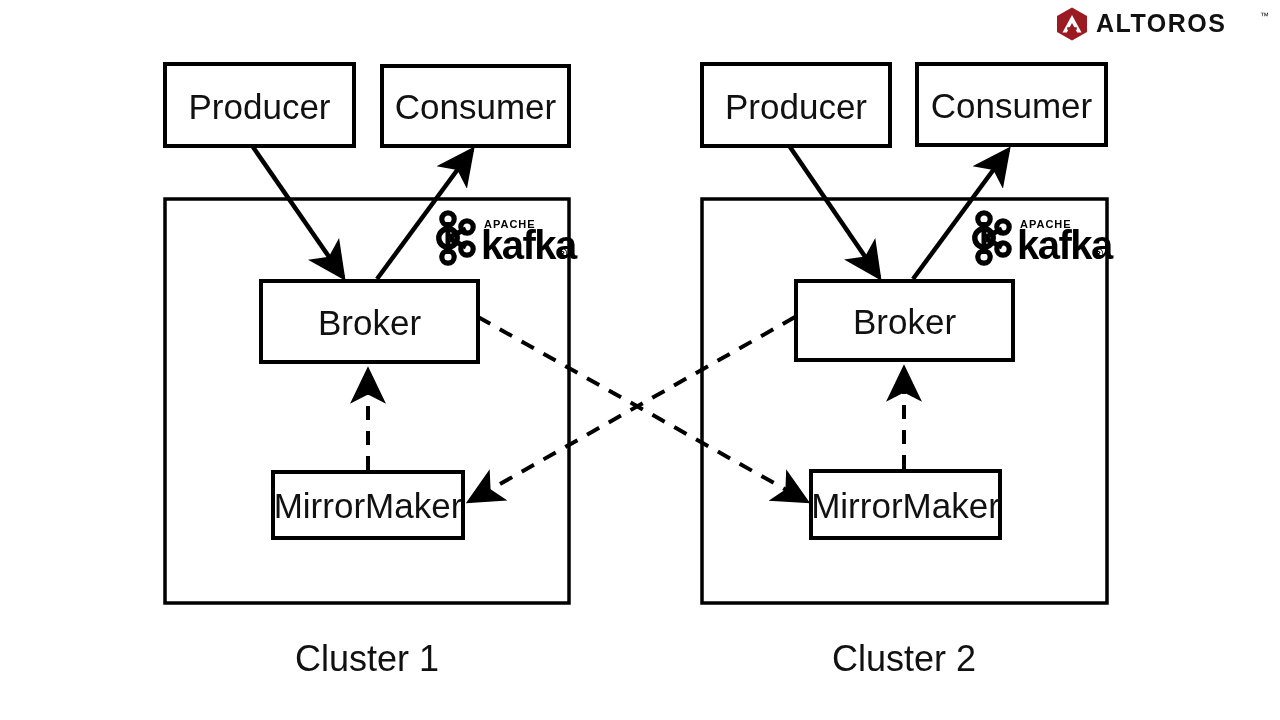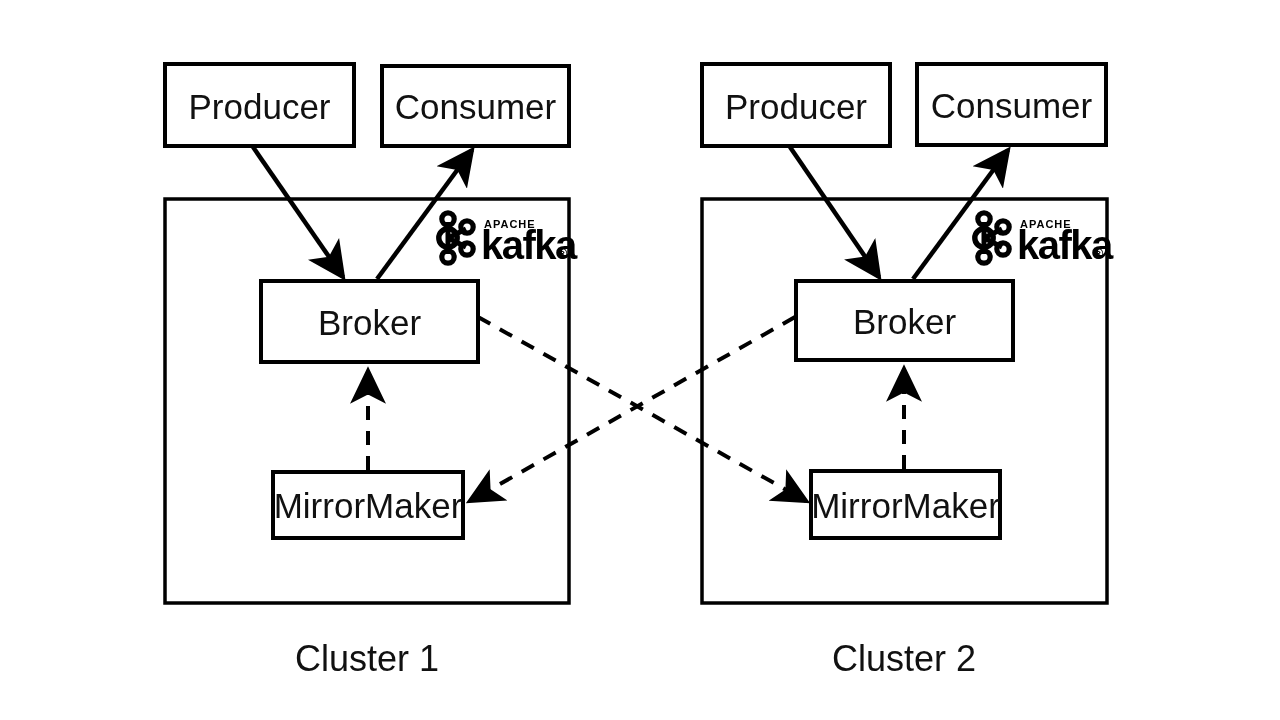--- a/index.html
+++ b/index.html
@@ -77,20 +77,31 @@
     font-family: "Liberation Sans", sans-serif;
     font-weight: bold;
     fill: #000000;
   }
 </style>
 </head>
 <body>
 
 <div id="canvas">
 
+  <div class="brand">
+    <svg class="brand-mark" width="36" height="36" viewBox="0 0 36 36">
+      <polygon points="18,1.5 33,10 33,26 18,34.5 3,26 3,10" fill="#9B1B22"></polygon>
+      <path d="M18 9 L27.5 26.5 L23.2 26.5 L18 17 L12.8 26.5 L8.5 26.5 Z" fill="#ffffff"></path>
+      <rect x="13.2" y="21.2" width="9.6" height="2.6" fill="#9B1B22"></rect>
+    </svg>
+    <svg class="brand-word" width="176" height="30" viewBox="0 0 176 30">
+      <text x="0" y="23" font-family="Liberation Sans, sans-serif" font-size="25" font-weight="bold" letter-spacing="1.5" fill="#111111">ALTOROS</text>
+      <text x="164" y="10" font-family="Liberation Sans, sans-serif" font-size="9" fill="#111111">™</text>
+    </svg>
+  </div>
 
   <svg id="diagram" viewBox="0 0 1280 720">
     <defs>
       <marker id="arrowSolid" markerWidth="9" markerHeight="9" refX="7.6" refY="4.5" orient="auto" markerUnits="strokeWidth">
         <path d="M0,0.3 L8.6,4.5 L0,8.7 L2.1,4.5 Z" fill="#000000"></path>
       </marker>
       <marker id="arrowDash" markerWidth="10" markerHeight="10" refX="8.2" refY="5" orient="auto" markerUnits="strokeWidth">
         <path d="M0,0.5 L9.4,5 L0,9.5 L2.3,5 Z" fill="#000000"></path>
       </marker>
 

